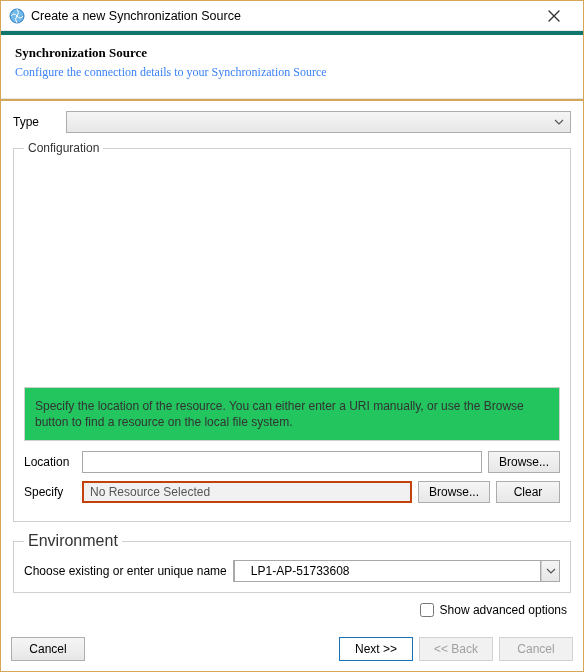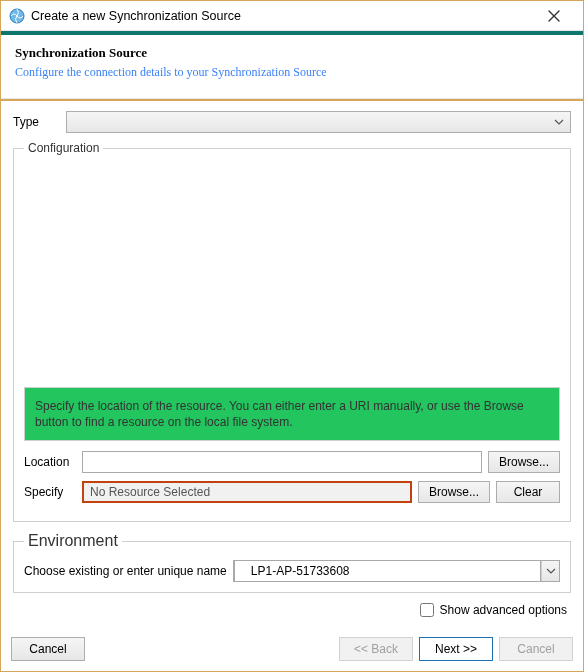--- a/index.html
+++ b/index.html
@@ -303,18 +303,18 @@
     <div class="adv-row">
       <input type="checkbox" id="adv" style="">
       <label for="adv">Show advanced options</label>
     </div>
 
   </div>
 
   <div class="button-bar">
     <button class="win">Cancel</button>
     <span class="spacer"></span>
+    <button class="win primary">Next &gt;&gt;</button>
     <button class="win" disabled="">&lt;&lt; Back</button>
-    <button class="win primary">Next &gt;&gt;</button>
     <button class="win" disabled="">Cancel</button>
   </div>
 
 </div>
 
 </body></html>

